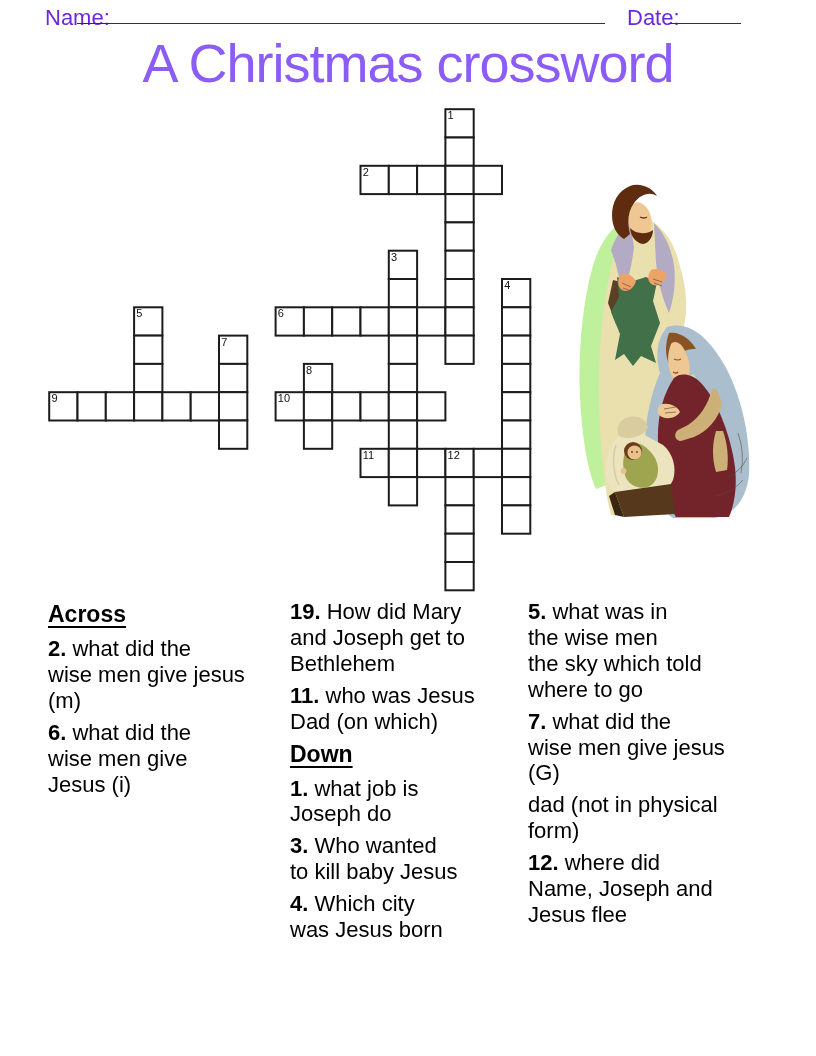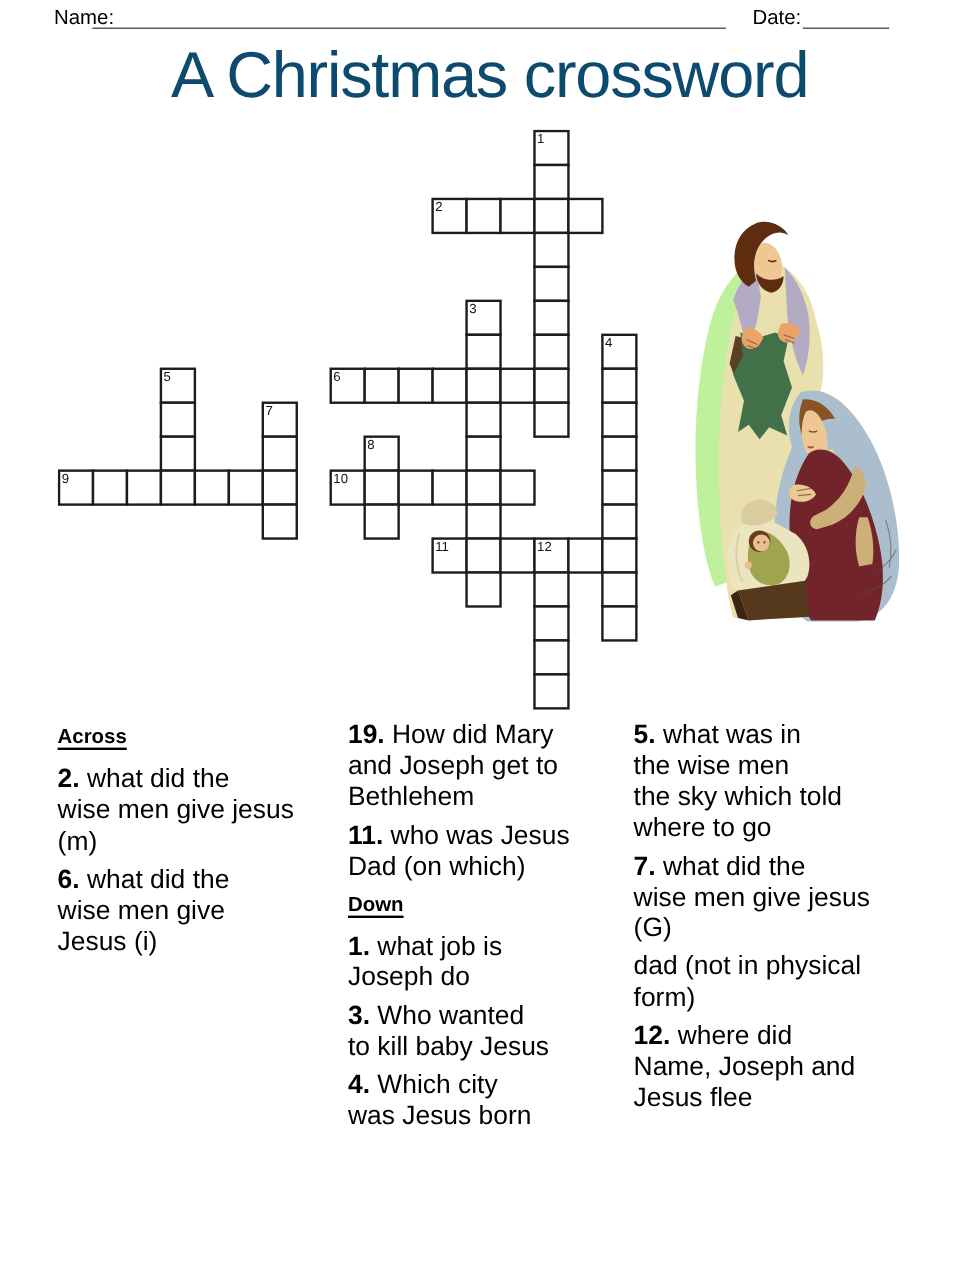--- a/index.html
+++ b/index.html
@@ -1,39 +1,39 @@
 <!DOCTYPE html>
 <html><head>
 <meta charset="utf-8">
 <style>
   html,body{margin:0;padding:0;background:#fff;}
   .page{position:relative;width:816px;height:1056px;background:#ffffff;overflow:hidden;
         font-family:"Liberation Sans",sans-serif;color:#000;}
   
-  .hdr-label{position:absolute;font-size:17px;color:#000000;}
+  .hdr-label{position:absolute;font-size:22px;color:#6d28d9;}
   .blank-line{position:absolute;height:0;border-top:1.9px solid #333;}
   #name-label{left:45px;top:5px;}
   #name-line{left:77px;top:23px;width:528px;}
   #date-label{left:627px;top:5px;}
   #date-line{left:669px;top:23px;width:72px;}
   
   .title{position:absolute;left:0;top:36px;width:100%;text-align:center;
-         font-size:54px;font-weight:400;letter-spacing:-1px;line-height:1;color:#0c4a6e;}
+         font-size:54px;font-weight:400;letter-spacing:-1px;line-height:1;color:#8b5cf6;}
   
   #grid-svg{position:absolute;left:47.8px;top:107.8px;}
   .gcell{fill:#ffffff;stroke:#1c1c1c;stroke-width:2;}
   .gnum{font-family:"Liberation Sans",sans-serif;font-size:11px;fill:#111;}
   
   #art{position:absolute;left:570px;top:183px;width:192px;height:340px;}
   
   .clue-col{position:absolute;top:599px;font-size:22px;line-height:25.9px;color:#000;}
   #clue-col-1{left:48px;width:242px;}
   #clue-col-2{left:290px;width:240px;}
   #clue-col-3{left:528px;width:278px;}
-  .clue-heading{font-size:17px;font-weight:bold;text-decoration:underline;
+  .clue-heading{font-size:23px;font-weight:bold;text-decoration:underline;
                 text-decoration-thickness:2px;text-underline-offset:4px;
                 margin:2px 0 9px 0;line-height:26px;}
   .clue{margin-bottom:6px;}
   .clue b{font-weight:bold;}
   .cline{white-space:nowrap;}
 </style>
 </head>
 <body>
 
 <div class="page">

